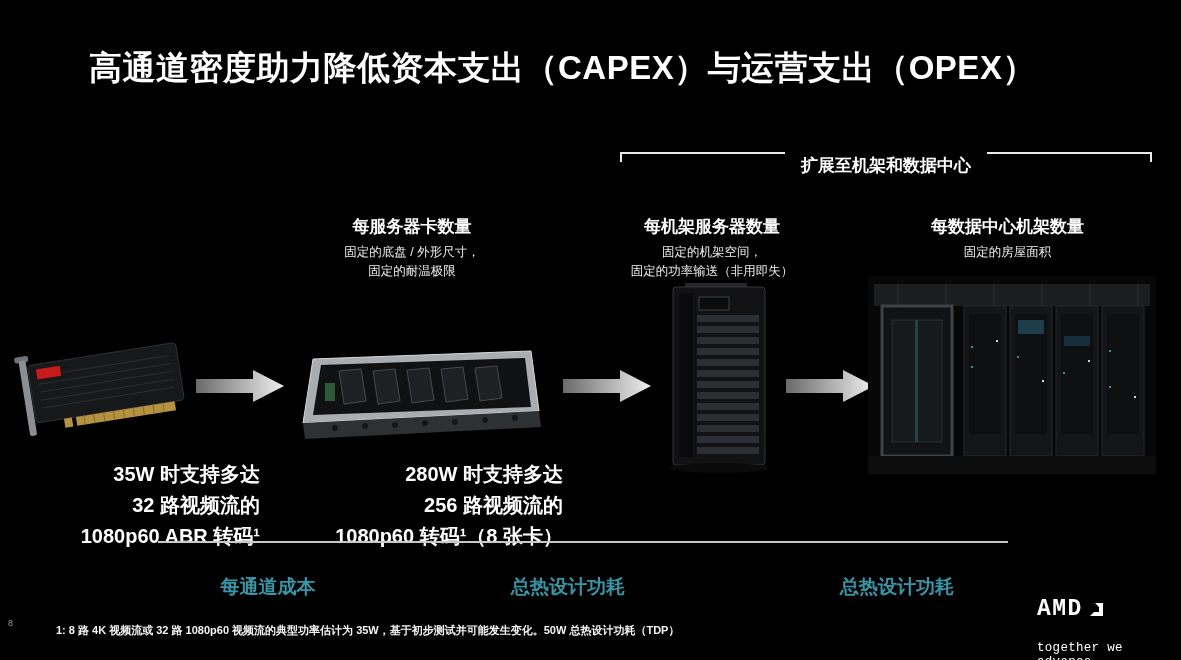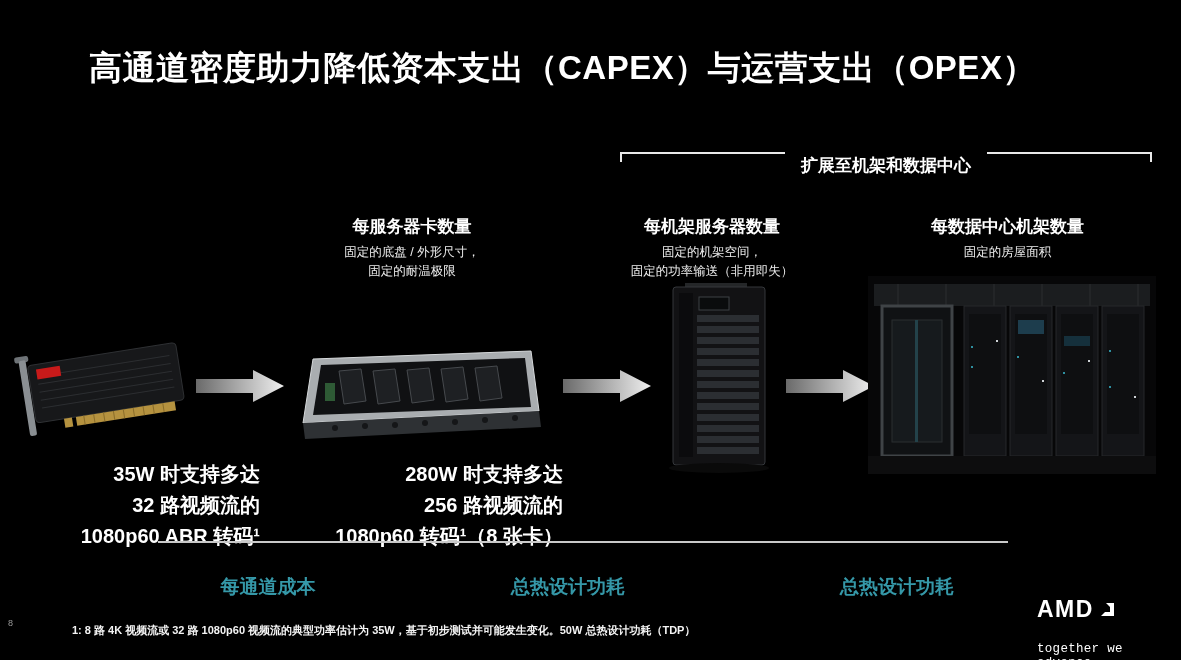--- a/index.html
+++ b/index.html
@@ -16,25 +16,25 @@
   .b-line.right::before{content:"";position:absolute;right:0;top:-2px;width:2px;height:10px;background:#e9e9e9;}
   .b-label{margin:12px 16px;font-size:17px;font-weight:700;white-space:nowrap;}
   
   .col{top:215px;text-align:center;}
   .col-header{font-size:17px;font-weight:700;}
   .col-sub{margin-top:5px;font-size:12.5px;line-height:1.5;white-space:pre-line;color:#ededed;font-weight:500;}
   .caption{position:absolute;text-align:right;font-size:20px;font-weight:700;line-height:1.55;white-space:pre-line;}
   
   .divider{left:158px;top:541px;width:850px;height:2px;background:#c9c9c9;}
   .metric{top:574px;transform:translateX(-50%);font-size:19px;font-weight:700;color:var(--accent,#3598a8);white-space:nowrap;}
-  .footnote{left:72px;top:623px;font-size:11px;font-weight:600;color:#f4f4f4;white-space:nowrap;}
+  .footnote{left:56px;top:623px;font-size:11px;font-weight:600;color:#f4f4f4;white-space:nowrap;}
   .page-num{left:8px;top:618px;font-size:9px;color:#9a9a9a;}
   
   .brand{left:1037px;top:596px;}
-  .brand-row{display:flex;align-items:center;}
+  .brand-row{display:flex;align-items:center;font-family:Liberation Mono, monospace;}
   .brand-name{font-size:23px;font-weight:800;letter-spacing:1.5px;}
   .amd-mark{margin-left:6px;}
   .brand-tagline{font-size:12.5px;margin-top:19px;letter-spacing:.3px;color:#ffffff;font-family:Liberation Mono, monospace;}
   svg{display:block;}
 </style>
 </head>
 <body>
 
 <div class="abs page-num">8</div>
 

